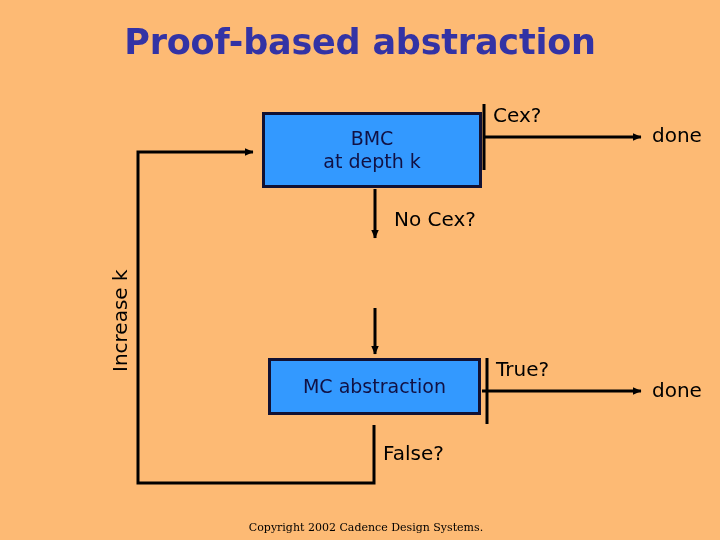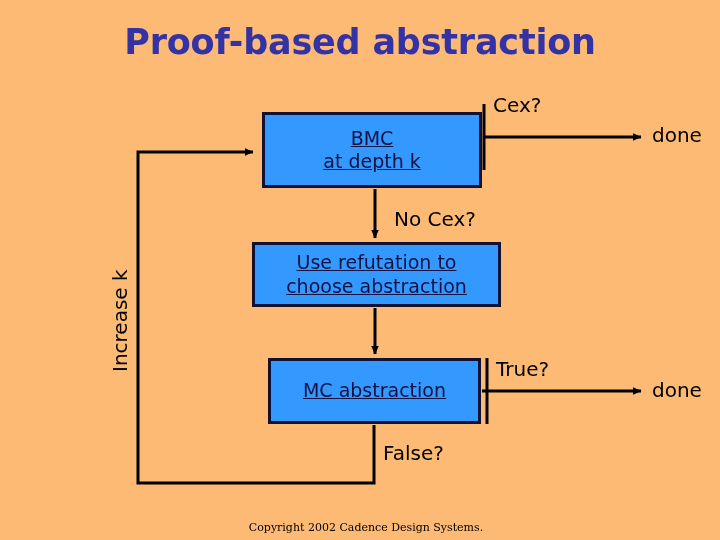--- a/index.html
+++ b/index.html
@@ -39,35 +39,34 @@
     border: 3px solid #111133;
     color: #111144;
     font-family: "DejaVu Sans", sans-serif;
     font-size: 19px;
     line-height: 1.22;
     text-align: center;
     display: flex;
     align-items: center;
     justify-content: center;
     white-space: pre-line;
-    text-decoration: underline;
   }
   #box-bmc        { left: 262px; top: 112px; width: 220px; height: 76px; }
   #box-refutation { left: 252px; top: 242px; width: 249px; height: 65px; }
-  #box-mc         { left: 268px; top: 358px; width: 213px; height: 66px; }
+  #box-mc         { left: 268px; top: 358px; width: 213px; height: 57px; }
 
   
   .lbl {
     position: absolute;
     font-family: "DejaVu Sans", sans-serif;
     font-size: 20px;
     color: #000000;
     white-space: nowrap;
   }
-  #lbl-cex    { left: 493px; top: 93px; }
+  #lbl-cex    { left: 493px; top: 103px; }
   #lbl-done1  { left: 652px; top: 123px; }
   #lbl-nocex  { left: 394px; top: 207px; }
   #lbl-true   { left: 496px; top: 357px; text-align: right; }
   #lbl-done2  { left: 652px; top: 378px; }
   #lbl-false  { left: 383px; top: 441px; }
 
   
   #lbl-increase {
     position: absolute;
     left: 108px;
@@ -137,22 +136,20 @@
     </g>
 
     <path d="M487,358 L487,424" stroke="#000000" stroke-width="3" fill="none"></path>
 
     <path d="M374,425 L374,483 L138,483 L138,152 L253,152" stroke="#000000" stroke-width="3" fill="none" marker-end="url(#arrowhead)"></path>
   </svg>
 
   <div class="pbox" id="box-bmc">BMC
 at depth k</div>
 
-  <div class="pbox" id="box-refutation">Use refutation to
-choose abstraction</div>
 
   <div class="pbox" id="box-mc">MC abstraction</div>
 
   <div class="lbl" id="lbl-cex">Cex?</div>
 
   <div class="lbl" id="lbl-done1">done</div>
 
   <div class="lbl" id="lbl-nocex">No Cex?</div>
 
   <div class="lbl" id="lbl-true">True?</div>

